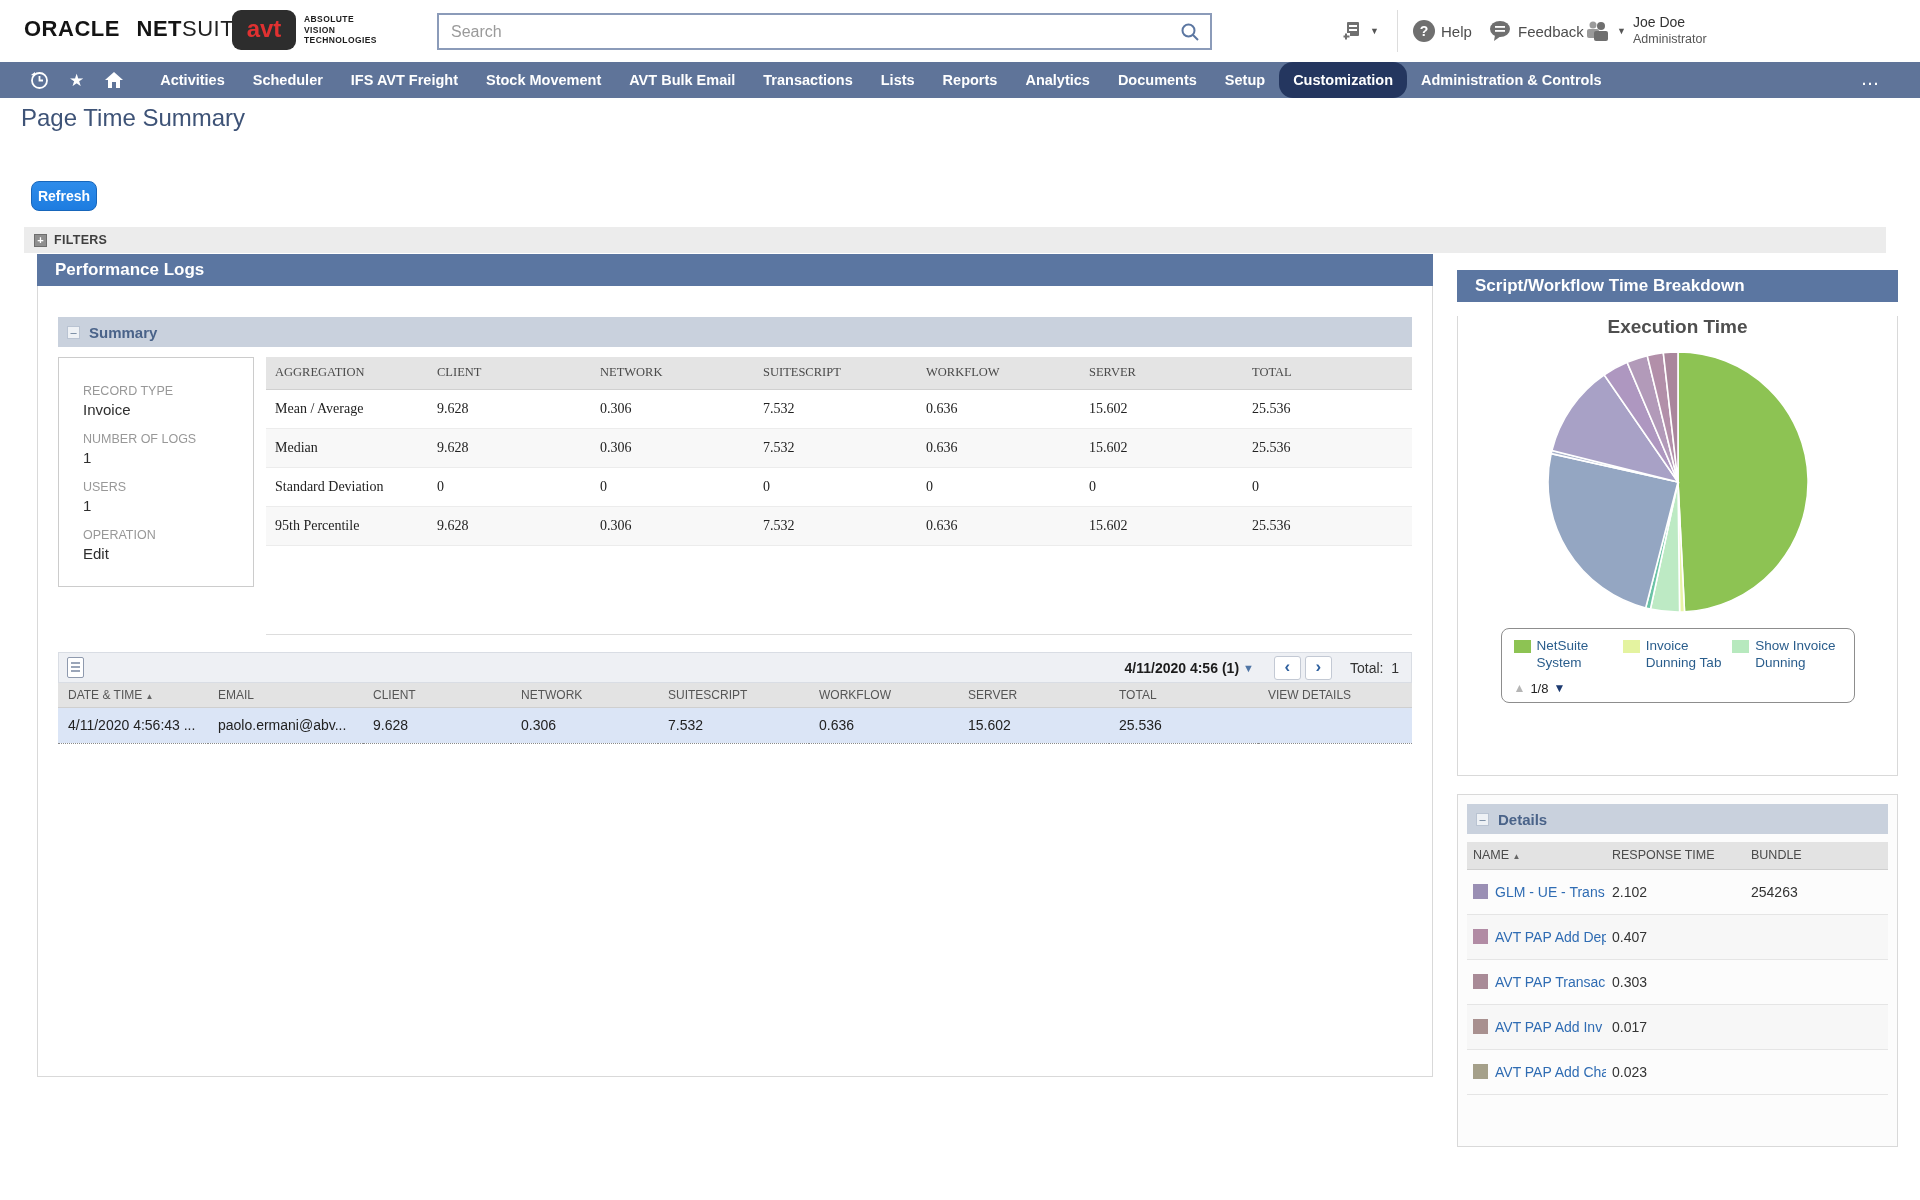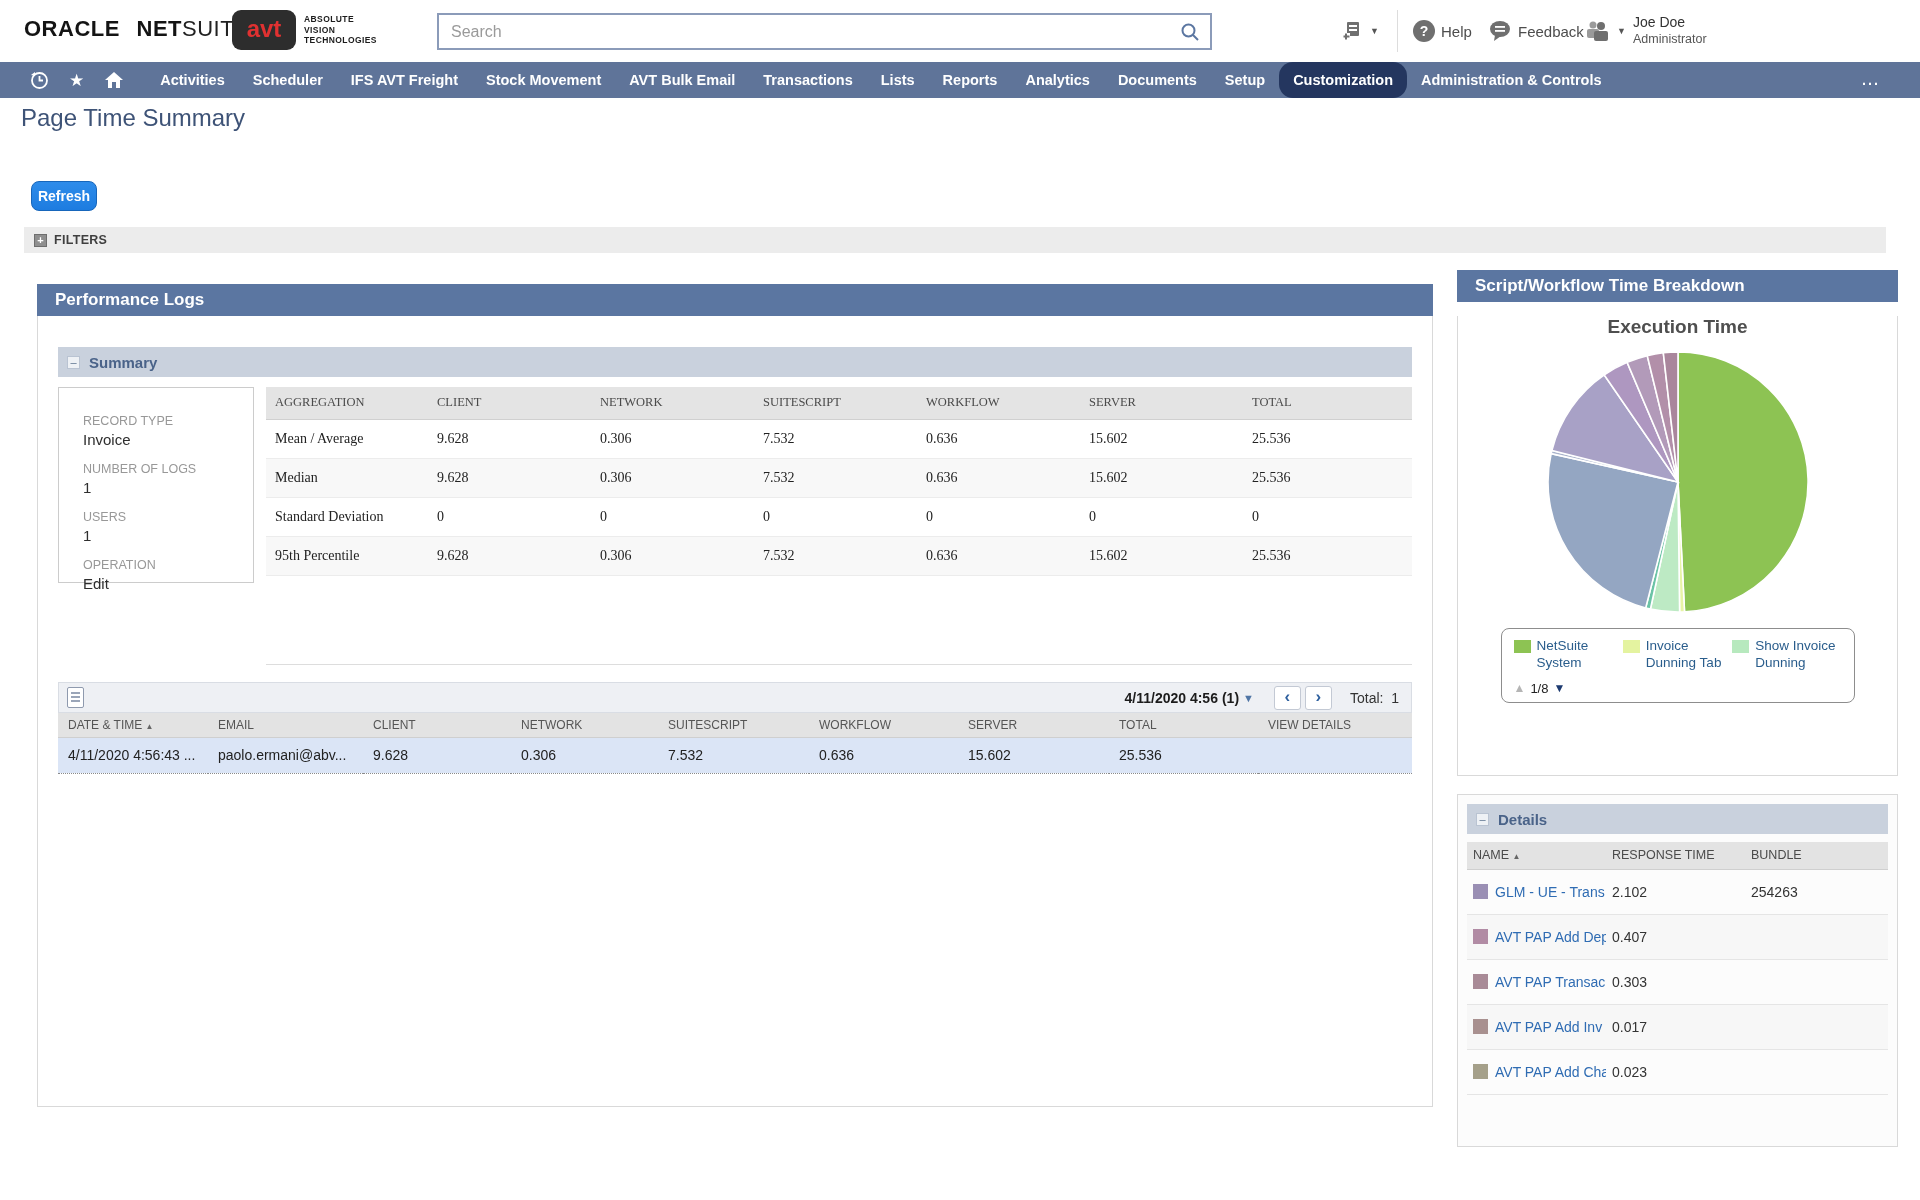--- a/index.html
+++ b/index.html
@@ -43,28 +43,28 @@
     background:linear-gradient(#2e8cea,var(--refresh)); border:1px solid #1766bb; border-radius:8px;
     color:#fff; font-weight:bold; font-size:14px; font-family:"Liberation Sans",sans-serif; cursor:pointer;}
   .filters-bar{ position:absolute; left:24px; top:227px; width:1862px; height:26px; background:#ececec;
     display:flex; align-items:center; gap:7px; padding:0 10px; cursor:pointer;}
   .plus-box{ width:13px; height:13px; background:#8f8f8f; border:1px solid #6e6e6e; color:#fff;
     font-size:11px; line-height:11px; text-align:center; font-weight:bold;}
   .filters-label{ font-size:12.5px; font-weight:bold; color:#3f3f3f; letter-spacing:.3px;}
   
   .panel-hdr{ height:32px; background:var(--panel-hdr); color:#fff; font-size:17px; font-weight:bold;
     display:flex; align-items:center; padding:0 18px; }
-  .left-panel{ position:absolute; left:37px; top:284px; width:1396px;border-radius:18px; }
+  .left-panel{ position:absolute; left:37px; top:254px; width:1396px;border-radius:18px; }
   .left-body{ background:#fff; border:1px solid #d9d9d9; border-top:0; height:791px; padding:31px 20px 0 20px; }
   .section-bar{ height:30px; background:var(--section-bar); display:flex; align-items:center; gap:9px; padding:0 9px;}
   .minus-box{ width:13px; height:13px; background:#eef1f5; border:1px solid #b9c3d2; color:#5d748f;
     font-size:11px; line-height:10px; text-align:center; cursor:pointer;}
   .section-label{ font-size:15px; font-weight:bold; color:#4a6389; }
   .sum-row{ display:flex; margin-top:10px; }
-  .info-box{ width:196px; height:196px; border:1px solid #ccc; padding:26px 8px 0 24px; flex:none; margin-right:12px;}
+  .info-box{ width:196px; height:230px; border:1px solid #ccc; padding:26px 8px 0 24px; flex:none; margin-right:12px;}
   .f-label{ font-size:12.5px; color:#989898; margin-top:14px; }
   .f-label:first-child{ margin-top:0; }
   .f-value{ font-size:15px; color:#2e2e2e; margin-top:3px; }
   table{ border-collapse:collapse; table-layout:fixed; }
   .agg-wrap{ flex:1; border-bottom:1px solid #ddd; height:278px; }
   .agg-table{ width:100%;font-family:Liberation Serif, serif; }
   .agg-table th{ height:32px; background:#e4e4e4; font-size:12.5px; color:#4a4a4a; text-align:left;
     padding-left:9px; font-weight:normal; border-bottom:1px solid #d0d0d0;}
   .agg-table td{ height:39px; font-size:14px; color:#222; padding-left:9px; border-bottom:1px solid #ececec;}
   .agg-table tr:nth-child(even) td{ background:#f8f8f8; }

